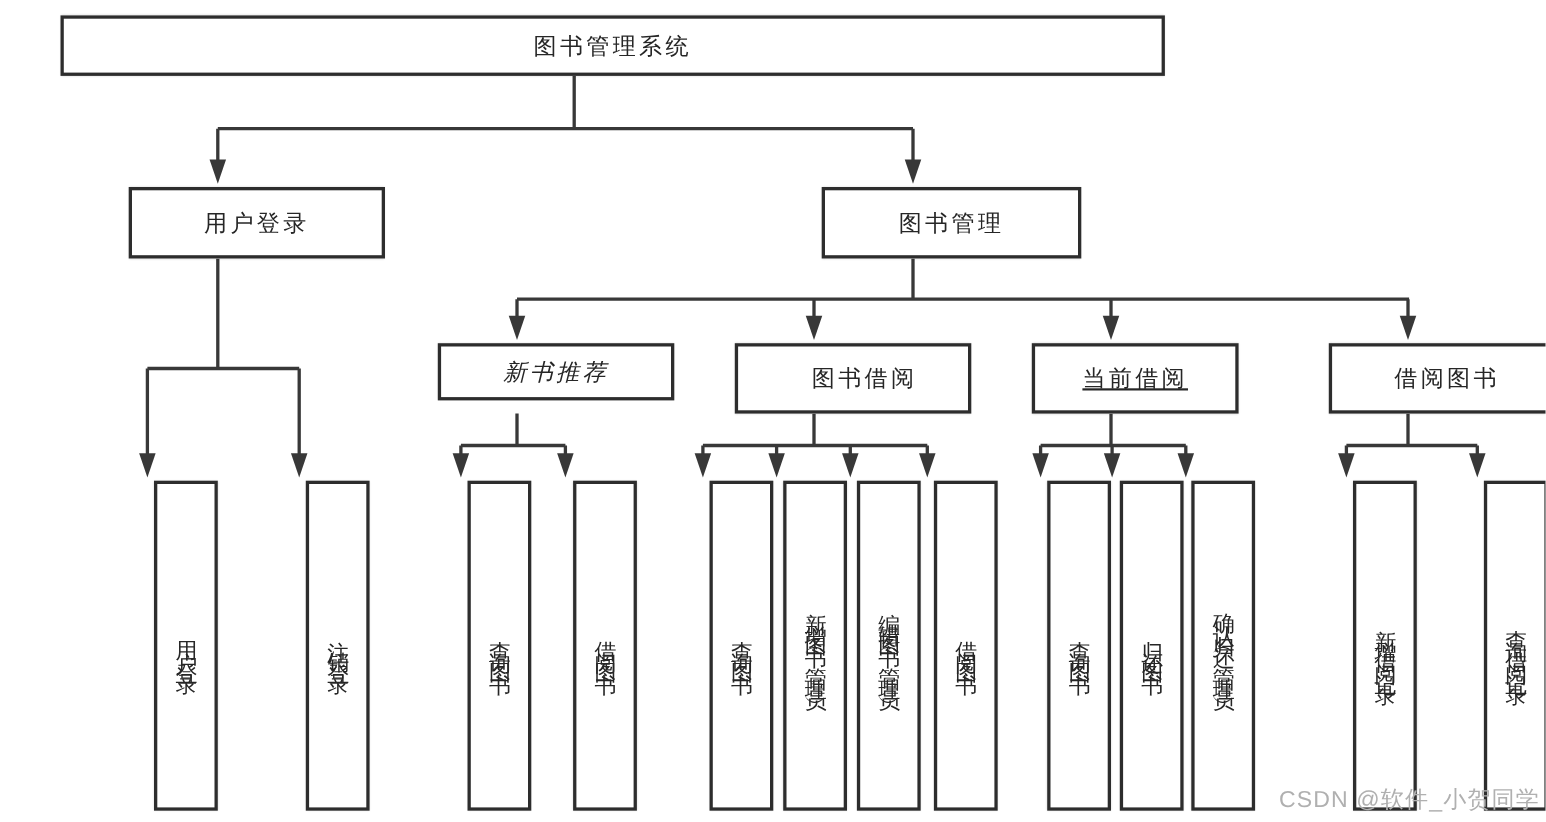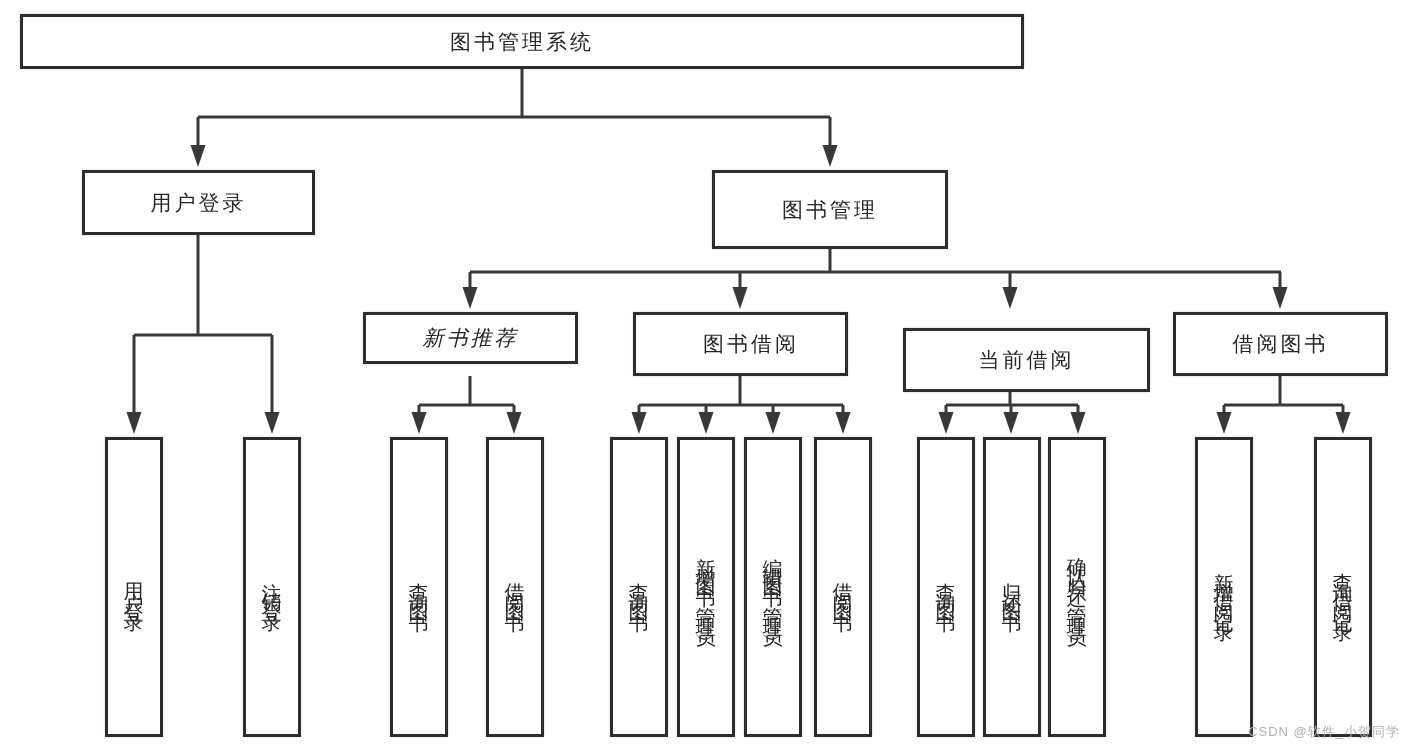--- a/index.html
+++ b/index.html
@@ -35,61 +35,62 @@
     border:3px solid var(--box-border);
     background:var(--background);
     display:flex;
     align-items:center;
     justify-content:center;
     z-index:2;
     font-size:21px;
     letter-spacing:3px;
     color:var(--text);
     box-shadow:0 0 2px rgba(0,0,0,0.18);
+    margin-left:35px;
   }
   .leaf{
     top:437px;
     width:58px;
     height:300px;
     writing-mode:vertical-rl;
     text-orientation:mixed;
     font-size:20px;
     letter-spacing:10px;
     line-height:1;
     text-align:center;
   }
   
   .n-root{left:20px; top:14px; width:1004px; height:55px;}
   
   .n-l2a{left:82px;  top:170px; width:233px; height:65px;}
-  .n-l2b{left:712px; top:170px; width:236px; height:79px;}
+  .n-l2b{left:712px; top:170px; width:236px; height:65px;}
   
   .n-l3a{left:363px;  top:312px; width:215px; height:52px;font-style:italic;}
   .n-l3b{left:633px;  top:312px; width:215px; height:64px;padding-left:21px;}
-  .n-l3c{left:903px;  top:328px; width:247px; height:64px;}
+  .n-l3c{left:903px;  top:312px; width:188px; height:64px;text-decoration:underline;}
   .n-l3d{left:1173px; top:312px; width:215px; height:64px;}
   
   .lf-login1{left:105px;}
   .lf-login2{left:243px;}
   .lf-rec1{left:390px;}
   .lf-rec2{left:486px;}
   .lf-bor1{left:610px;}
   .lf-bor2{left:677px;}
   .lf-bor3{left:744px;}
   .lf-bor4{left:814px;}
   .lf-cur1{left:917px;}
   .lf-cur2{left:983px;}
   .lf-cur3{left:1048px;}
   .lf-recd1{left:1195px;}
   .lf-recd2{left:1314px;}
   .watermark{
     position:absolute;
     right:5px;
     bottom:6px;
-    font-size:13px;
+    font-size:21px;
     letter-spacing:1px;
     color:var(--watermark);
     z-index:5;
     white-space:nowrap;
   }
 </style>
 </head>
 <body>
 
 <div class="stage">

